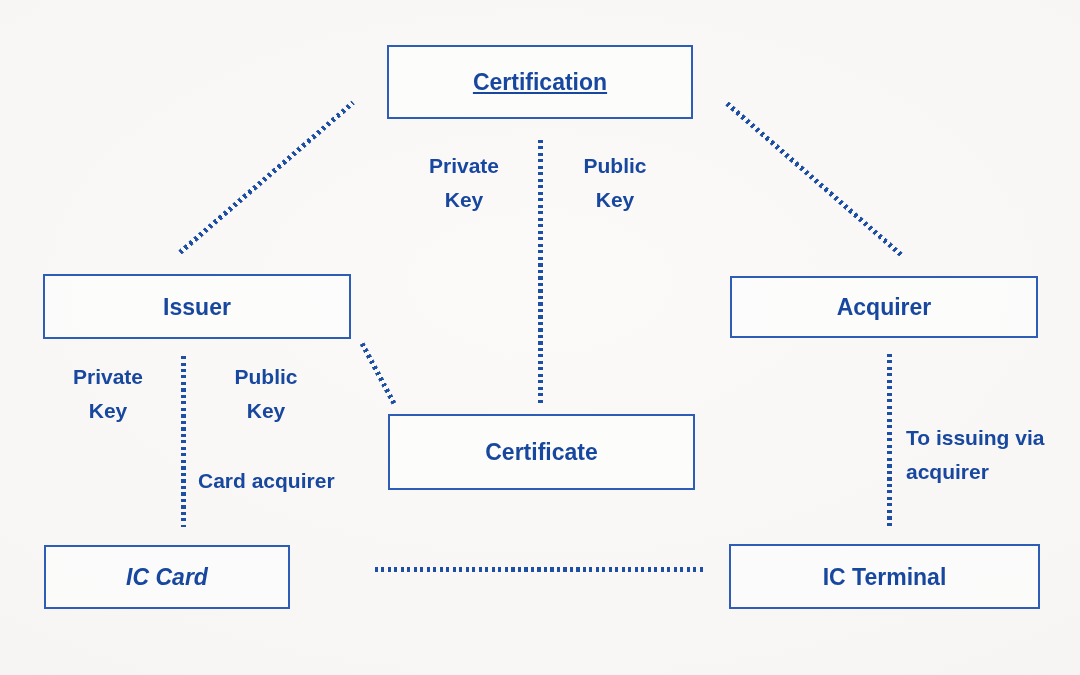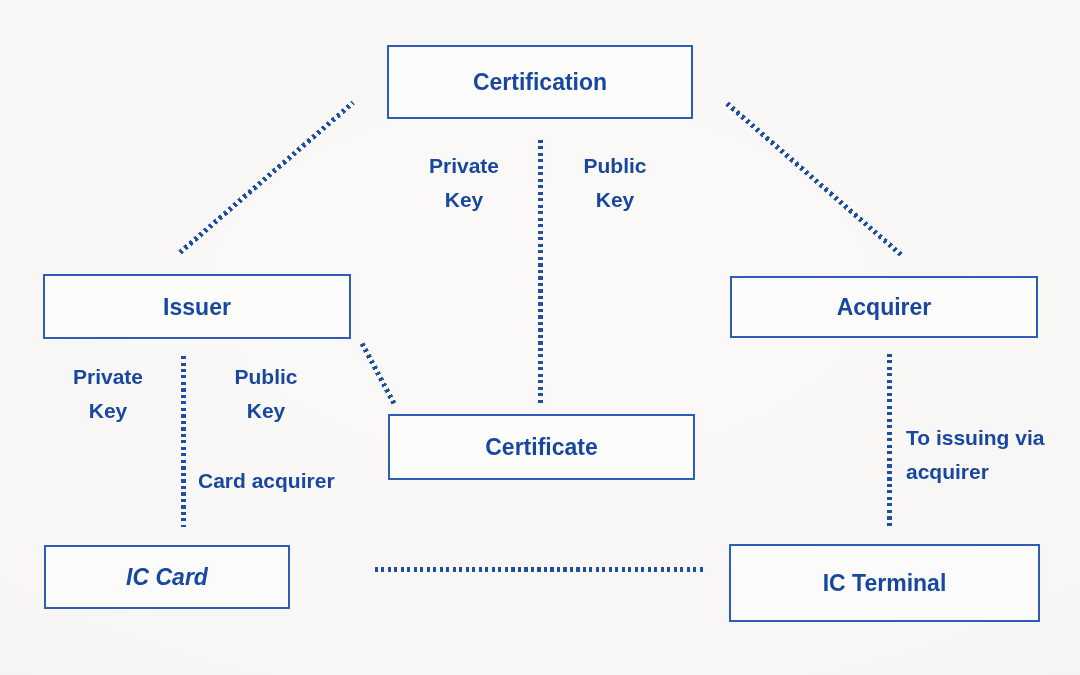--- a/index.html
+++ b/index.html
@@ -50,26 +50,26 @@
     height: 5px;
     background-image: repeating-linear-gradient(90deg, #1d4fa5 0px, #1d4fa5 3px, transparent 3px, transparent 6.5px);
   }
   .dline {
     position: absolute;
     height: 5px;
     transform-origin: 0 50%;
     background-image: repeating-linear-gradient(90deg, #1d4fa5 0px, #1d4fa5 3px, transparent 3px, transparent 6.5px);
   }
   
-  #box-ca          { left: 387px; top: 45px;  width: 306px; height: 74px; }
+  #box-ca          { left: 387px; top: 45px;  width: 306px; height: 74px; text-decoration: underline; }
   #box-issuer      { left: 43px;  top: 274px; width: 308px; height: 65px; }
   #box-acquirer    { left: 730px; top: 276px; width: 308px; height: 62px; }
-  #box-certificate { left: 388px; top: 414px; width: 307px; height: 66px; }
+  #box-certificate { left: 388px; top: 414px; width: 307px; height: 76px; }
   #box-ic-card     { left: 44px;  top: 545px; width: 246px; height: 64px; font-style: italic; }
-  #box-ic-terminal { left: 729px; top: 544px; width: 311px; height: 78px; }
+  #box-ic-terminal { left: 729px; top: 544px; width: 311px; height: 65px; }
   
   #lbl-ca-private     { left: 404px; top: 145px; width: 120px; }
   #lbl-ca-public      { left: 555px; top: 145px; width: 120px; }
   #lbl-issuer-private { left: 48px;  top: 356px; width: 120px; }
   #lbl-issuer-public  { left: 206px; top: 356px; width: 120px; }
   #lbl-card-issuing   { left: 198px; top: 468px; width: 200px; }
   #lbl-to-terminal    { left: 906px; top: 417px; width: 170px; }
   #lbl-transaction    { left: 443px; top: 589px; width: 200px; }
   
   #line-ca-cert      { left: 538px; top: 140px; height: 263px; }

